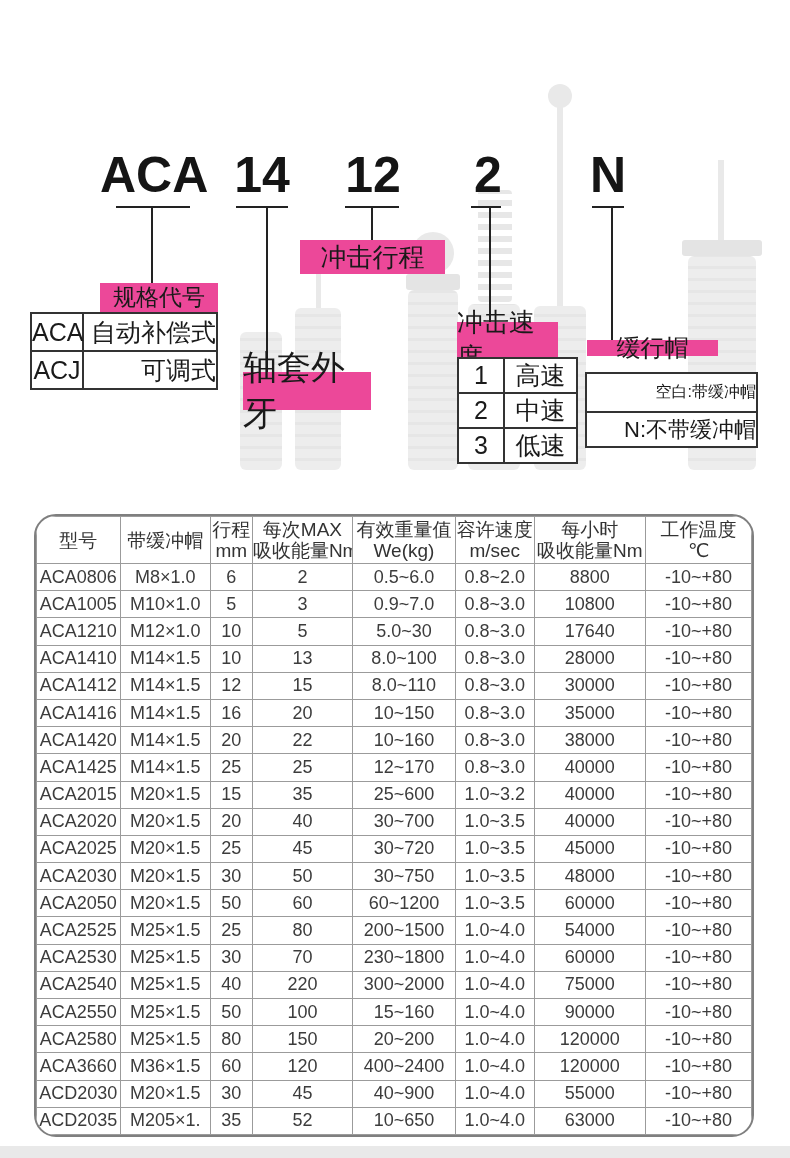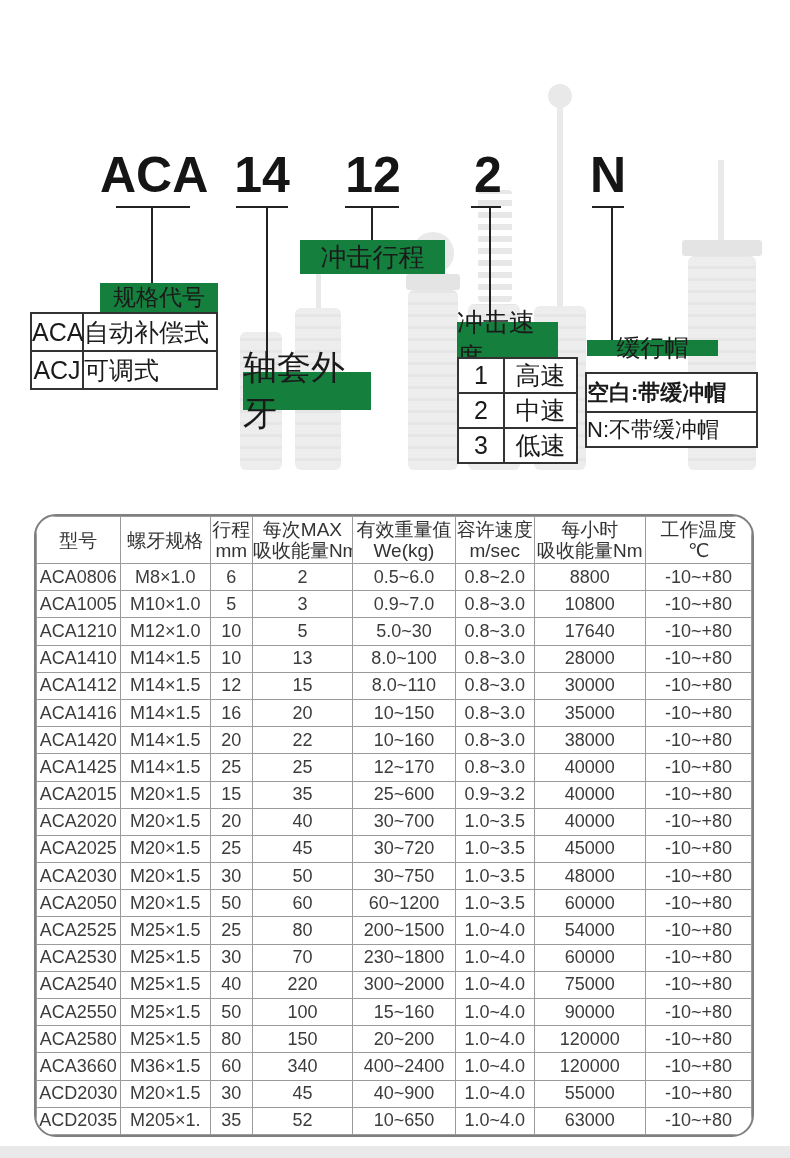--- a/index.html
+++ b/index.html
@@ -23,30 +23,30 @@
   }
   
   .code-seg{
     position:absolute;top:146px;height:58px;line-height:58px;z-index:2;
     text-align:center;font-size:50px;font-weight:700;color:#151515;
   }
   .underline{position:absolute;height:2px;background:#222;z-index:2;}
   .vline{position:absolute;width:2px;background:#222;z-index:2;}
   
   .callout-label{
-    position:absolute;z-index:3;background:#15803d;color:#1a1a1a;
+    position:absolute;z-index:3;background:#ec4899;color:#1a1a1a;
     display:flex;align-items:center;justify-content:center;font-weight:500;
   }
   
   .mini-table{position:absolute;z-index:3;border-collapse:collapse;background:#fff;table-layout:fixed;}
   .mini-table td{
     border:2px solid #333;text-align:center;vertical-align:middle;
     color:#1a1a1a;padding:0;
   }
-  .mini-table td.lalign{text-align:left;}
+  .mini-table td.lalign{text-align:right;}
   
   .spec-table-wrap{
     position:absolute;left:34px;top:514px;width:716px;height:619px;z-index:2;
     border:2px solid #7f7f7f;border-radius:22px;overflow:hidden;background:#fff;
   }
   .spec-table{width:100%;height:100%;border-collapse:collapse;table-layout:fixed;}
   .spec-table th,.spec-table td{
     border:1px solid #9b9b9b;text-align:center;vertical-align:middle;
     color:#3c3c3c;padding:0;overflow:hidden;white-space:nowrap;
   }
@@ -136,21 +136,21 @@
       <td style="height:33px;font-size:25px;">3</td>
       <td style="font-size:25px;">低速</td>
     </tr>
   </tbody>
     </table>
 
   <div class="callout-label" style="left:587px;top:340px;width:131px;height:16px;font-size:24px;">缓行帽</div>
   <table class="mini-table" style="left:585px;top:372px;width:173px;">
     <tbody>
         <tr>
-      <td class="lalign" style="height:37px;font-size:22px;font-weight:bold;">空白:带缓冲帽</td>
+      <td class="lalign" style="height:37px;font-size:16px;">空白:带缓冲帽</td>
     </tr>
     <tr>
       <td class="lalign" style="height:33px;font-size:22px;">N:不带缓冲帽</td>
     </tr>
   </tbody>
     </table>
 
   <div class="spec-table-wrap">
     <table class="spec-table">
       <colgroup>
@@ -159,21 +159,21 @@
           <col style="width:5.9%">
           <col style="width:14.0%">
         <col style="width:14.4%">
           <col style="width:11.0%">
           <col style="width:15.6%">
           <col style="width:14.8%">
       </colgroup>
       <thead>
         <tr>
             <th>型号</th>
-            <th>螺牙规格</th>
+            <th>带缓冲帽</th>
             <th>行程<br>mm</th>
             <th>每次MAX<br>吸收能量Nm</th>
             <th>有效重量值<br>We(kg)</th>
             <th>容许速度<br>m/sec</th>
             <th>每小时<br>吸收能量Nm</th>
             <th>工作温度<br>℃</th>
           </tr>
       </thead>
       <tbody>
           <tr>
@@ -255,21 +255,21 @@
             <td>0.8~3.0</td>
             <td>40000</td>
             <td>-10~+80</td>
           </tr>
           <tr>
             <td>ACA2015</td>
             <td>M20×1.5</td>
             <td>15</td>
             <td>35</td>
             <td>25~600</td>
-            <td>0.9~3.2</td>
+            <td>1.0~3.2</td>
             <td>40000</td>
             <td>-10~+80</td>
           </tr>
           <tr>
             <td>ACA2020</td>
             <td>M20×1.5</td>
             <td>20</td>
             <td>40</td>
             <td>30~700</td>
             <td>1.0~3.5</td>
@@ -353,21 +353,21 @@
             <td>150</td>
             <td>20~200</td>
             <td>1.0~4.0</td>
             <td>120000</td>
             <td>-10~+80</td>
           </tr>
           <tr>
             <td>ACA3660</td>
             <td>M36×1.5</td>
             <td>60</td>
-            <td>340</td>
+            <td>120</td>
             <td>400~2400</td>
             <td>1.0~4.0</td>
             <td>120000</td>
             <td>-10~+80</td>
           </tr>
           <tr>
             <td>ACD2030</td>
             <td>M20×1.5</td>
             <td>30</td>
             <td>45</td>

